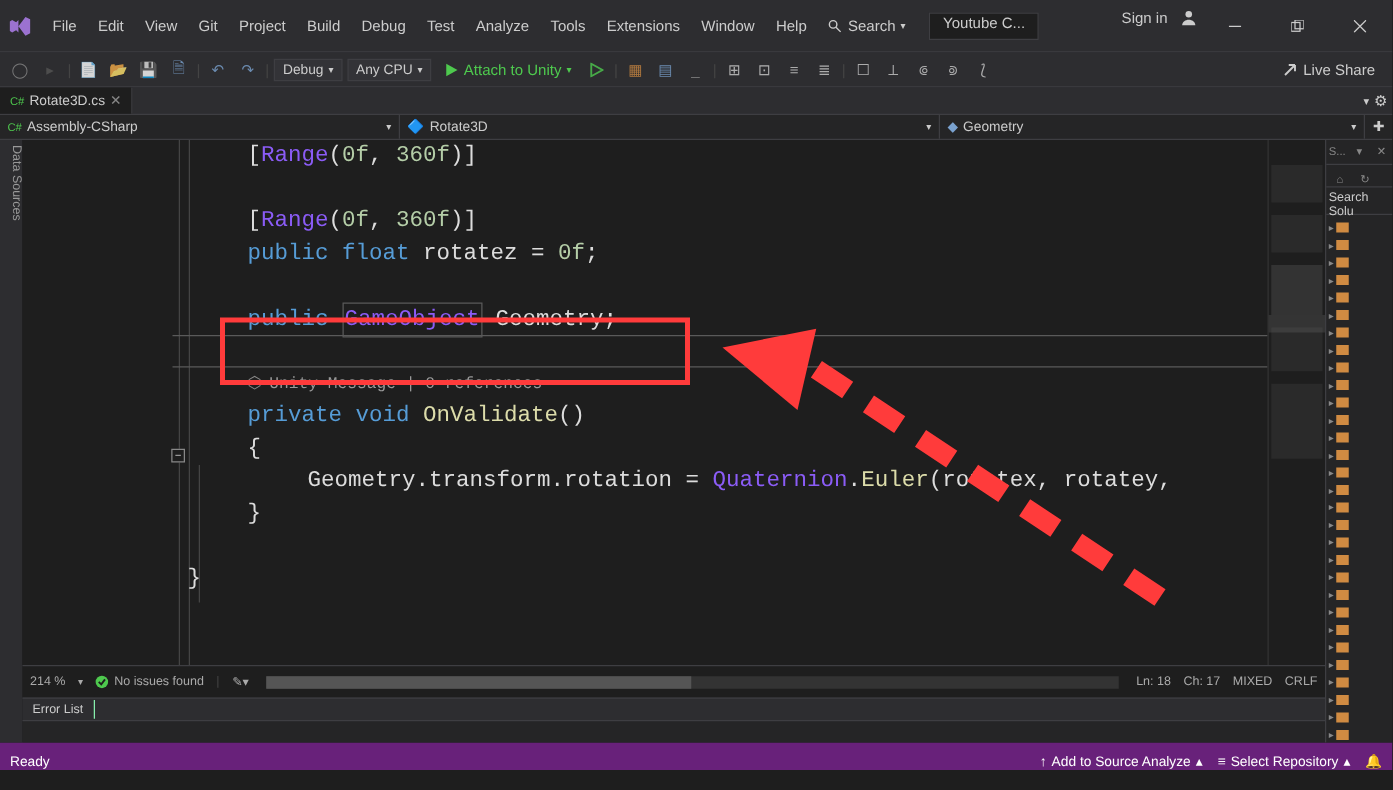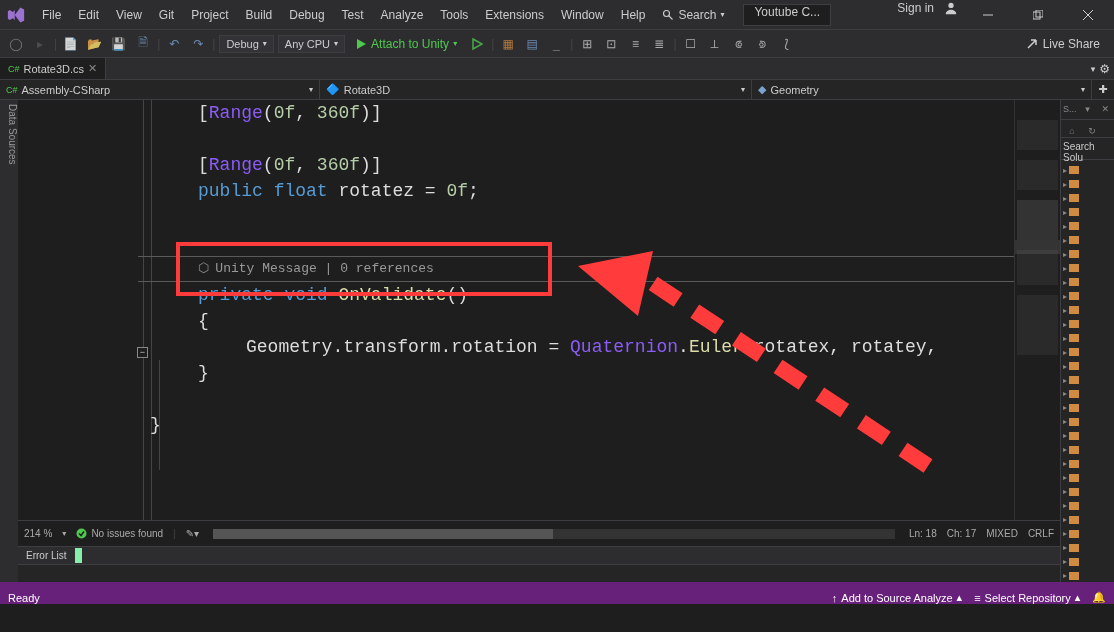--- a/index.html
+++ b/index.html
@@ -1,17 +1,17 @@
 <!DOCTYPE html>
 <html><head>
 <meta charset="utf-8">
 <style>
 * { margin: 0; padding: 0; box-sizing: border-box; }
 html, body { width: 1114px; height: 632px; overflow: hidden; background: #1e1e1e; font-family: "Segoe UI", Arial, sans-serif; color: #ccc; font-size: 12px; }
-.titlebar { height: 30px; background: #2d2d30; display: flex; align-items: center; padding: 0 6px; border-bottom: 1px solid #3e3e42; }
+.titlebar { height: 42px; background: #2d2d30; display: flex; align-items: center; padding: 0 6px; border-bottom: 1px solid #3e3e42; }
 .vs-logo { width: 20px; height: 20px; }
 .menu { display: flex; gap: 1px; margin-left: 8px; flex: 1; }
 .menu-item { padding: 4px 8px; cursor: pointer; }
 .search-box { display: flex; align-items: center; gap: 4px; padding: 2px 8px; }
 .yt-btn { background: #1e1e1e; border: 1px solid #3e3e42; padding: 0 10px; margin-left: 10px; min-width: 70px; }
 .titlebar-right { display: flex; align-items: flex-start; gap: 10px; }
 .win-btn { width: 40px; height: 28px; display: flex; align-items: center; justify-content: center; cursor: pointer; }
 .toolbar { height: 28px; background: #2d2d30; border-bottom: 1px solid #3e3e42; display: flex; align-items: center; padding: 0 6px; gap: 4px; }
 .tb-icon { width: 18px; height: 18px; display: flex; align-items: center; justify-content: center; opacity: 0.8; cursor: pointer; margin: 0 1px; }
 .dropdown { background: #333337; border: 1px solid #3e3e42; padding: 2px 6px; font-size: 11px; display: flex; align-items: center; gap: 4px; }
@@ -48,21 +48,21 @@
 .se-header { height: 22px; font-size: 10px; color:#ccc; padding: 3px 2px; border-bottom:1px solid #3e3e42; }
 .se-title-tabs { height: 20px; display:flex; border-bottom:1px solid #3e3e42; }
 .se-tab { width:18px; height:18px; font-size:9px; color:#888; display:flex;align-items:center;justify-content:center; }
 .se-tree { flex:1; overflow:hidden; display:flex; flex-direction:column; gap:1px; padding-top:4px; }
 .se-row { display:flex; align-items:center; gap:2px; font-size:9px; height:14px; padding-left:2px; }
 .se-arrow { color:#888; font-size:8px; }
 .se-icon { width:10px;height:8px; background:#d08b42; }
 .status-bar-top { height: 26px; background: #1e1e1e; border-top: 1px solid #3e3e42; display:flex; align-items:center; font-size:10px; color:#aaa; padding:0 6px; gap:10px; }
 .scroll-track { flex:1; height:10px; background:#333; margin:0 4px; position:relative; }
 .err-list-tab { height: 18px; background: #2d2d30; border-top:1px solid #3e3e42; display:flex; align-items:center; }
-.err-tab { padding:2px 8px; font-size:10px; border-right:7px solid #86efac; }
+.err-tab { padding:2px 8px; font-size:10px; border-right:1px solid #86efac; }
 .err-body { height: 18px; background:#252526; border-top:1px solid #3e3e42; }
 .status-bar { height: 22px; background: #68217a; display:flex; align-items:flex-end; color:#fff; font-size:11px; padding:0 8px; }
 .status-bar .right { margin-left:auto; display:flex; gap:12px; align-items:center; }
 .info-row { display:flex; align-items:center; gap:4px; }
 svg { display:block; }
 </style>
 </head>
 <body>
 
 <div class="titlebar">
@@ -217,20 +217,21 @@
       </div>
       <div class="code">
 
         <div class="highlight-line" style="top:156px;left:-10px;right:6px"></div>
 
         <div class="ln"><span class="plain">[</span><span class="type">Range</span><span class="plain">(</span><span class="num">0f</span><span class="plain">, </span><span class="num">360f</span><span class="plain">)]</span></div>
         <div class="ln"></div>
         <div class="ln"><span class="plain">[</span><span class="type">Range</span><span class="plain">(</span><span class="num">0f</span><span class="plain">, </span><span class="num">360f</span><span class="plain">)]</span></div>
         <div class="ln"><span class="kw">public </span><span class="kw">float </span><span class="plain">rotatez = </span><span class="num">0f</span><span class="plain">;</span></div>
         <div class="ln"></div>
+        <div class="ln"><span class="kw">public </span><span class="sel-box"><span class="type">GameObject</span></span><span class="plain"> Geometry;</span></div>
         <div class="ln"></div>
         <div class="ln codelens">
             <span style="color:#888">⬡</span>
             <span>Unity Message | 0 references</span>
           </div>
         <div class="ln"><span class="kw">private </span><span class="kw">void </span><span class="method">OnValidate</span><span class="plain">()</span></div>
         <div class="ln"><span class="plain">{</span></div>
         <div class="ln" style="padding-left:48px"><span class="plain">Geometry.transform.rotation = </span><span class="type">Quaternion</span><span class="plain">.</span><span class="method">Euler</span><span class="plain">(rotatex, rotatey,</span></div>
         <div class="ln"><span class="plain">}</span></div>
         <div class="ln"></div>

